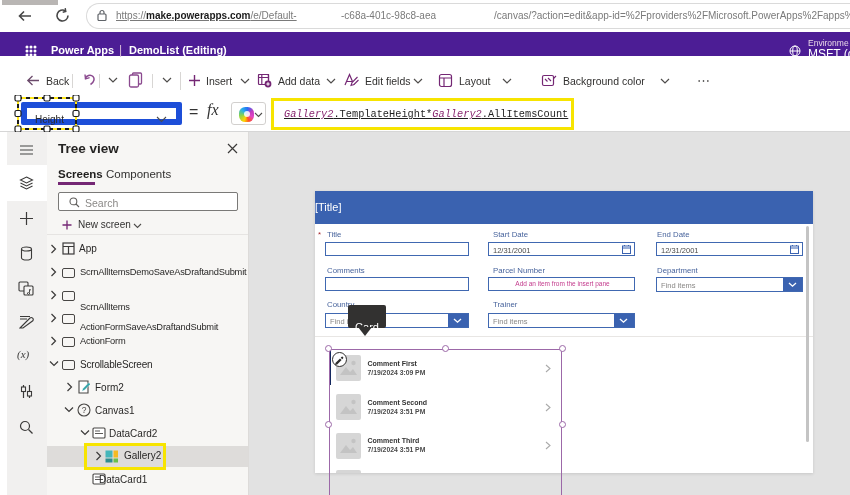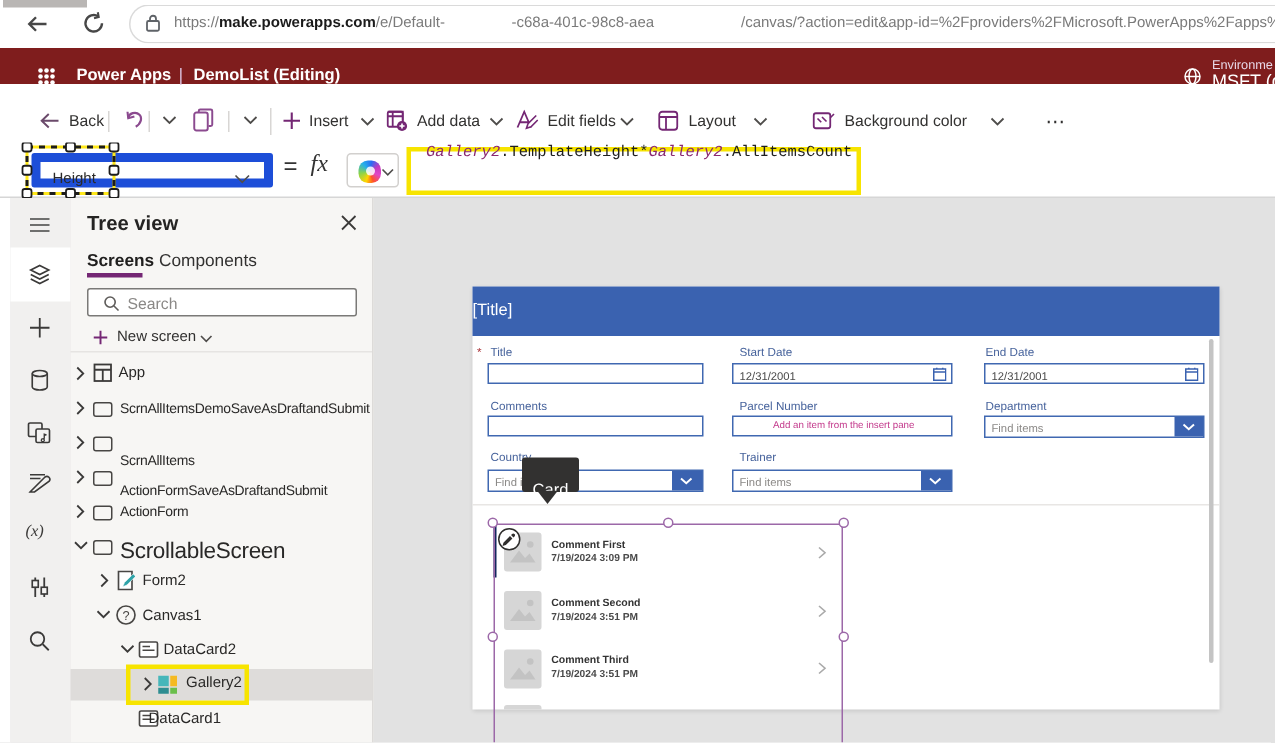--- a/index.html
+++ b/index.html
@@ -20,26 +20,26 @@
   </svg>
   <svg class="abs" style="left:54px;top:7px;" width="17" height="17" viewBox="0 0 17 17">
     <path d="M14 8.5 A 5.5 5.5 0 1 1 11.5 3.9" stroke="#474747" stroke-width="1.6" fill="none"></path>
     <path d="M11.2 1.2 L11.8 4.4 L8.7 5.2" stroke="#474747" stroke-width="1.4" fill="none"></path>
   </svg>
   <div class="abs" style="left:86px;top:3px;width:764px;height:24px;border:1px solid #dadada;border-right:none;border-radius:13px 0 0 13px;background:#fff;"></div>
   <svg class="abs" style="left:96px;top:9px;" width="12" height="13" viewBox="0 0 12 13">
     <rect x="2" y="5" width="8" height="6.5" rx="1" stroke="#5f6368" stroke-width="1.2" fill="none"></rect>
     <path d="M4 5 V3.5 a2 2 0 0 1 4 0 V5" stroke="#5f6368" stroke-width="1.2" fill="none"></path>
   </svg>
-  <div class="abs" style="left:116px;top:10px;font-size:10px;color:#7a7a7a;white-space:nowrap;">https://<span style="color:#1b1b1b;font-weight:bold;">make.powerapps.com</span>/e/Default-</div>
+  <div class="abs" style="left:116px;top:10px;font-size:10px;color:#7a7a7a;white-space:nowrap;text-decoration:underline;">https://<span style="color:#1b1b1b;font-weight:bold;">make.powerapps.com</span>/e/Default-</div>
   <div class="abs" style="left:341px;top:10px;font-size:10px;color:#7a7a7a;">-c68a-401c-98c8-aea</div>
   <div class="abs" style="left:494px;top:10px;font-size:10px;color:#7a7a7a;white-space:nowrap;">/canvas/?action=edit&amp;app-id=%2Fproviders%2FMicrosoft.PowerApps%2Fapps%</div>
 </div>
 
-<div class="abs" style="left:0;top:31.5px;width:850px;height:24px;background:#7f1d1d;">
+<div class="abs" style="left:0;top:31.5px;width:850px;height:24px;background:#4c1d95;">
   <svg class="abs" style="left:25px;top:13px;" width="12" height="12" viewBox="0 0 15 15">
     <g fill="#fff">
       <circle cx="2.5" cy="2.5" r="1.9"></circle>
         <circle cx="7.5" cy="2.5" r="1.9"></circle>
         <circle cx="12.5" cy="2.5" r="1.9"></circle>
       <circle cx="2.5" cy="7.5" r="1.9"></circle>
         <circle cx="7.5" cy="7.5" r="1.9"></circle>
         <circle cx="12.5" cy="7.5" r="1.9"></circle>
       <circle cx="2.5" cy="12.5" r="1.9"></circle>
         <circle cx="7.5" cy="12.5" r="1.9"></circle>
@@ -151,21 +151,21 @@
   <div class="abs" style="left:207px;top:5px;font-size:16px;color:#333;font-family:'Liberation Serif',serif;font-style:italic;">fx</div>
   <div class="abs" style="left:231px;top:6px;width:35px;height:23px;border:1px solid #d2d0ce;border-radius:3px;box-sizing:border-box;background:#fff;">
     <div class="abs" style="left:7px;top:3.5px;width:15px;height:15px;border-radius:42%;background:conic-gradient(from 200deg, #ffd500, #8bd44a 60deg, #25b0ea 120deg, #2a6df4 170deg, #c33bbf 220deg, #e146c8 270deg, #ff5226 320deg, #ffd500);">
       <div class="abs" style="left:4.5px;top:4.5px;width:6px;height:6px;border-radius:50%;background:#fff;opacity:0.85;"></div>
     </div>
     <svg class="abs" style="right:2px;top:9px;" width="9" height="6" viewBox="0 0 9 6">
         <path d="M1 1 L4.5 4.5 L8 1" stroke="#4f4d4b" stroke-width="1.1" fill="none"></path>
       </svg>
   </div>
   <div class="abs" style="left:271px;top:2px;width:303px;height:32px;border:3px solid #f7e400;box-sizing:border-box;background:#fff;"></div>
-  <div class="abs" style="left:284px;top:0;font-size:10.3px;font-family:'Liberation Mono',monospace;white-space:nowrap;color:#1f1f1f;"><span style="color:#8a2871;font-style:italic;">Gallery2</span>.TemplateHeight*<span style="color:#8a2871;font-style:italic;">Gallery2</span>.AllItemsCount</div>
+  <div class="abs" style="left:284px;top:12px;font-size:10.3px;font-family:'Liberation Mono',monospace;white-space:nowrap;color:#1f1f1f;text-decoration:underline;"><span style="color:#8a2871;font-style:italic;">Gallery2</span>.TemplateHeight*<span style="color:#8a2871;font-style:italic;">Gallery2</span>.AllItemsCount</div>
 </div>
 
 <div class="abs" style="left:0;top:132px;width:850px;height:363px;background:#e2e2e2;"></div>
 
 <div class="abs" style="left:0;top:132px;width:7px;height:363px;background:#fff;"></div>
 
 <div class="abs" style="left:7px;top:132px;width:40px;height:363px;background:#f1f0ef;"></div>
 <div class="abs" style="left:7px;top:165px;width:40px;height:36px;background:#fff;"></div>
 
 <svg class="abs" style="left:19px;top:144px;" width="15" height="12" viewBox="0 0 15 12">
@@ -260,21 +260,21 @@
 <svg class="abs" style="left:50px;top:336px;" width="7" height="10" viewBox="0 0 7 10">
       <path d="M1.5 1 L5.5 5 L1.5 9" stroke="#3b3a39" stroke-width="1.2" fill="none"></path>
     </svg>
 <rect class="abs" style="left:62px;top:337px;width:13px;height:10px;border:1.2px solid #484644;border-radius:2px;box-sizing:border-box;"></rect>
 <div class="abs" style="left:80px;top:336px;font-size:9.3px;letter-spacing:-0.2px;color:#292827;">ActionForm</div>
 
 <svg class="abs" style="left:49px;top:360px;" width="10" height="7" viewBox="0 0 10 7">
       <path d="M1 1.5 L5 5.5 L9 1.5" stroke="#3b3a39" stroke-width="1.2" fill="none"></path>
     </svg>
 <rect class="abs" style="left:62px;top:360px;width:13px;height:10px;border:1.2px solid #484644;border-radius:2px;box-sizing:border-box;"></rect>
-<div class="abs" style="left:80px;top:359px;font-size:15px;letter-spacing:-0.2px;color:#292827;text-align:right;">ScrollableScreen</div>
+<div class="abs" style="left:80px;top:359px;font-size:10px;letter-spacing:-0.2px;color:#292827;text-align:right;">ScrollableScreen</div>
 
 <svg class="abs" style="left:66px;top:382px;" width="7" height="10" viewBox="0 0 7 10">
       <path d="M1.5 1 L5.5 5 L1.5 9" stroke="#3b3a39" stroke-width="1.2" fill="none"></path>
     </svg>
 <svg class="abs" style="left:77px;top:380px;" width="13" height="14" viewBox="0 0 13 14">
   <path d="M2 1 H11 V13 H2 Z" stroke="#484644" stroke-width="1.1" fill="#fff"></path>
   <path d="M11.8 2.6 L6 8.4 L4.8 11.2 L7.6 10 L13.4 4.2 Z" fill="#2ea3a8" stroke="#fff" stroke-width="0.4"></path>
 </svg>
 <div class="abs" style="left:95px;top:382px;font-size:10px;color:#292827;">Form2</div>
 

